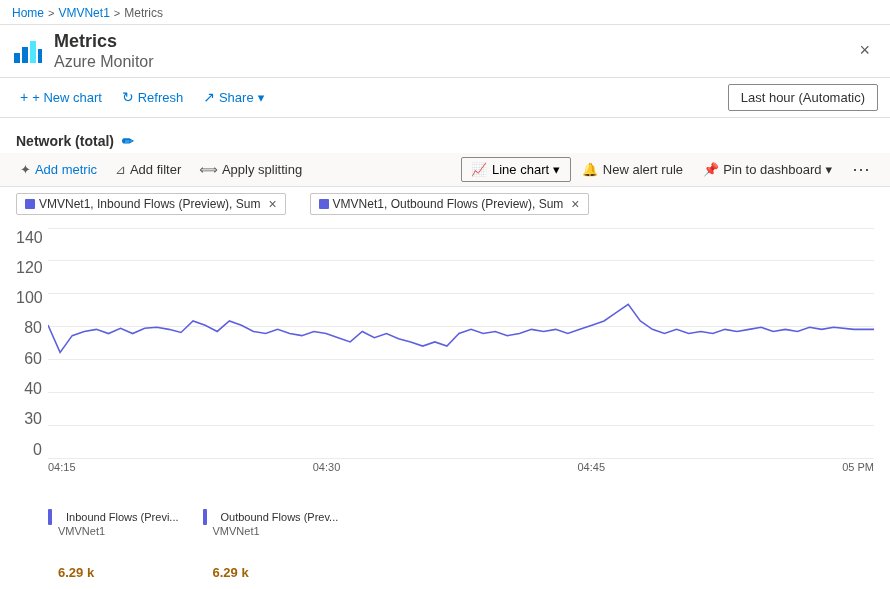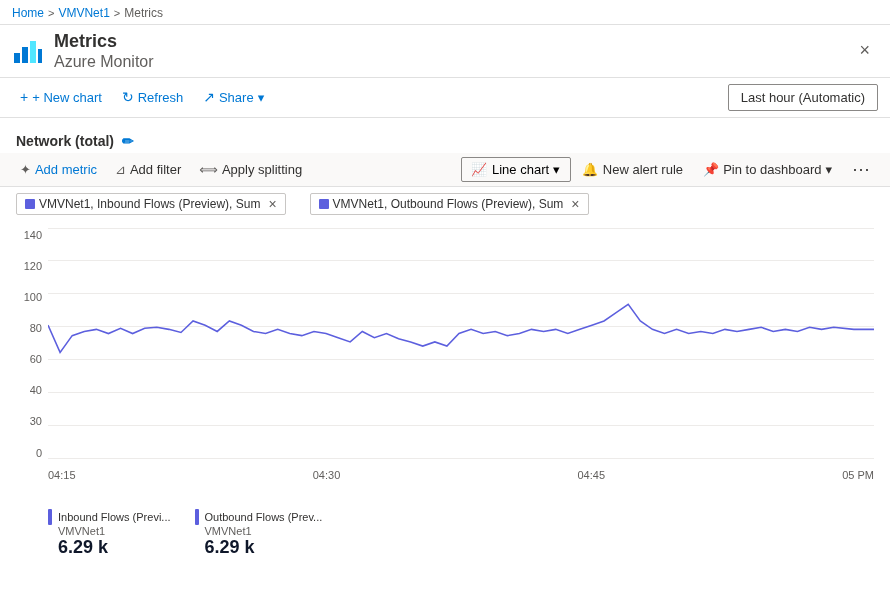--- a/index.html
+++ b/index.html
@@ -37,33 +37,33 @@
     .more-btn { background: none; border: none; cursor: pointer; font-size: 18px; color: #323130; padding: 2px 8px; }
 
     .tags-row { display: flex; align-items: flex-start; gap: 24px; padding: 6px 16px; }
     .tag { display: flex; align-items: center; gap: 4px; border: 1px solid #c8c6c4; border-radius: 2px; padding: 3px 8px; font-size: 12px; background: #fff; }
     .tag-color { width: 10px; height: 10px; border-radius: 1px; display: inline-block; }
     .tag-close { background: none; border: none; cursor: pointer; font-size: 14px; color: #605e5c; padding: 0 0 0 4px; line-height: 1; }
 
     .chart-area { position: relative; padding: 8px 16px 0 16px; height: 280px; }
     .chart-container { position: relative; width: 100%; height: 260px; }
     .y-axis { position: absolute; left: 0; top: 0; bottom: 30px; width: 30px; display: flex; flex-direction: column-reverse; justify-content: space-between; }
-    .y-label { font-size: 11px; color: #605e5c; text-align: right; padding-right: 4px; }
+    .y-label { font-size: 16px; color: #605e5c; text-align: right; padding-right: 4px; }
     .chart-inner { position: absolute; left: 32px; right: 0; top: 0; bottom: 30px; }
     .grid-lines { position: absolute; left: 0; right: 0; top: 0; bottom: 0; }
     .grid-line { position: absolute; left: 0; right: 0; border-top: 1px solid #edebe9; }
     .chart-svg { position: absolute; left: 0; top: 0; width: 100%; height: 100%; }
-    .x-axis { position: absolute; left: 32px; right: 0; bottom: 0; height: 20px; display: flex; justify-content: space-between; }
+    .x-axis { position: absolute; left: 32px; right: 0; bottom: 8px; height: 20px; display: flex; justify-content: space-between; }
     .x-label { font-size: 11px; color: #605e5c; }
 
     .legend { display: flex; gap: 24px; padding: 8px 16px 4px 48px; }
     .legend-item { display: flex; flex-direction: column; }
-    .legend-color-label { display: flex; align-items: center; gap: 6px; font-size: 11px; color: #323130; }
+    .legend-color-label { display: flex; align-items: center; gap: 14px; font-size: 11px; color: #323130; }
     .legend-color { width: 4px; height: 16px; border-radius: 1px; }
-    .legend-value { font-size: 18px; font-weight: 600; color: #0f172a; padding-left: 10px; }
+    .legend-value { font-size: 13px; font-weight: 600; color: #a16207; padding-left: 10px; margin-top: 28px; }
     .legend-name { font-size: 11px; color: #605e5c; padding-left: 10px; }
   </style>
 </head>
 <body>
 
 <div class="top-bar">
   <div class="breadcrumb">
     <a>Home</a>
     <span class="sep">&gt;</span>
     <a>VMVNet1</a>

